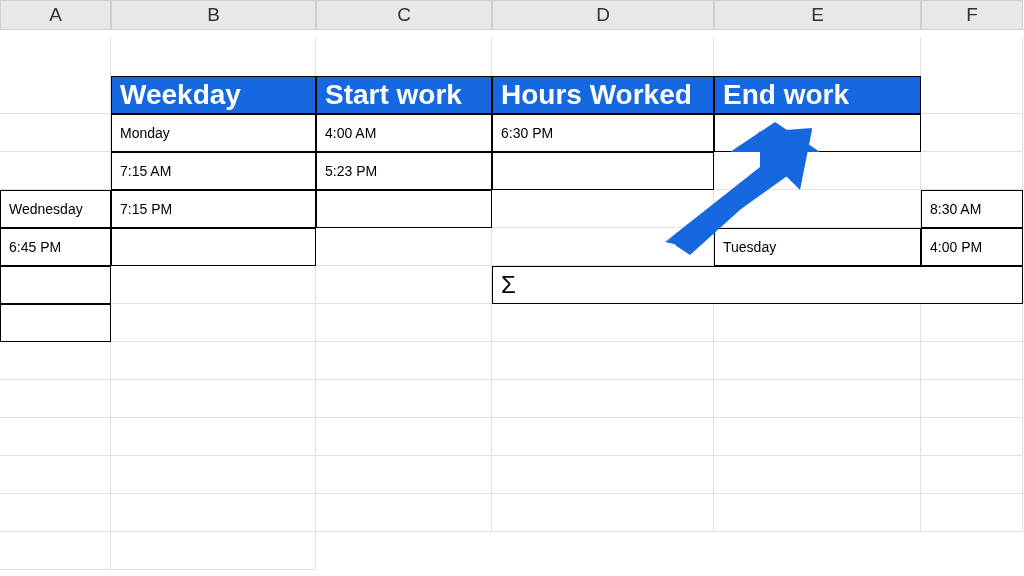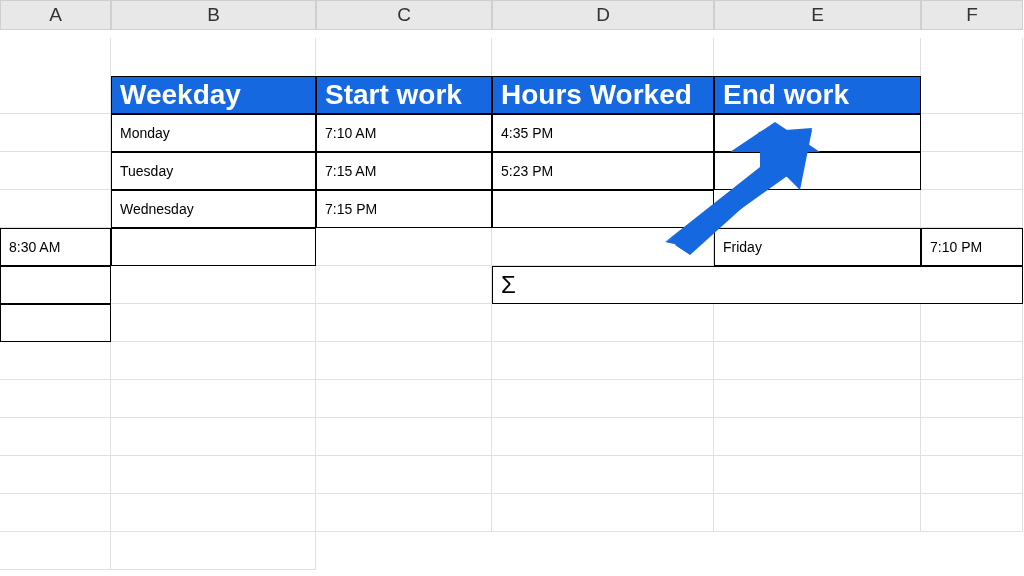--- a/index.html
+++ b/index.html
@@ -84,46 +84,46 @@
 
   <div class="cell"></div>
   <div class="cell tbl-header">Weekday</div>
   <div class="cell tbl-header">Start work</div>
   <div class="cell tbl-header">Hours Worked</div>
   <div class="cell tbl-header">End work</div>
   <div class="cell"></div>
 
   <div class="cell"></div>
   <div class="cell tbl-cell">Monday</div>
-  <div class="cell tbl-cell">7:10 AM</div>
-  <div class="cell tbl-cell">4:35 PM</div>
+  <div class="cell tbl-cell">4:00 AM</div>
+  <div class="cell tbl-cell">6:30 PM</div>
   <div class="cell tbl-cell"></div>
   <div class="cell"></div>
 
   <div class="cell"></div>
-  <div class="cell tbl-cell">Tuesday</div>
   <div class="cell tbl-cell">7:15 AM</div>
   <div class="cell tbl-cell">5:23 PM</div>
   <div class="cell tbl-cell"></div>
   <div class="cell"></div>
 
   <div class="cell"></div>
   <div class="cell tbl-cell">Wednesday</div>
   <div class="cell tbl-cell">7:15 PM</div>
   <div class="cell tbl-cell"></div>
   <div class="cell"></div>
 
   <div class="cell"></div>
   <div class="cell tbl-cell">8:30 AM</div>
+  <div class="cell tbl-cell">6:45 PM</div>
   <div class="cell tbl-cell"></div>
   <div class="cell"></div>
 
   <div class="cell"></div>
-  <div class="cell tbl-cell">Friday</div>
-  <div class="cell tbl-cell">7:10 PM</div>
+  <div class="cell tbl-cell">Tuesday</div>
+  <div class="cell tbl-cell">4:00 PM</div>
   <div class="cell tbl-cell"></div>
   <div class="cell"></div>
 
   <div class="cell"></div>
   <div class="cell tbl-cell sigma merged">Σ</div>
   <div class="cell tbl-cell"></div>
   <div class="cell"></div>
 
   <div class="cell"></div>
   <div class="cell"></div>

